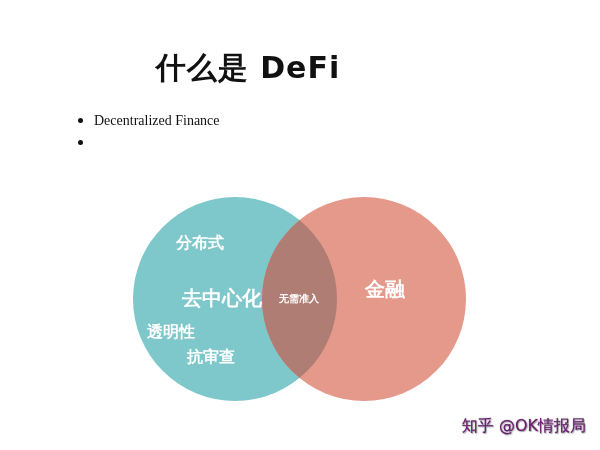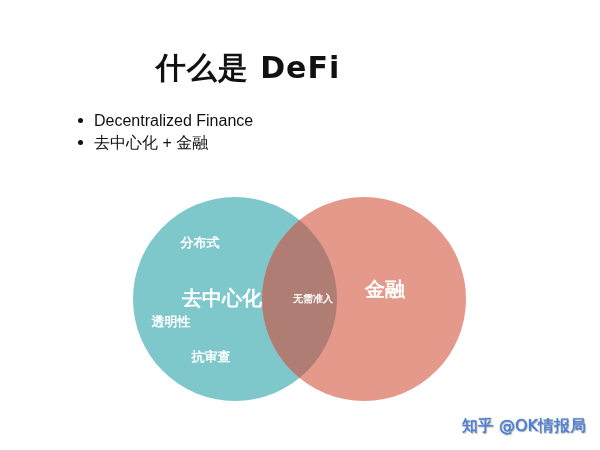--- a/index.html
+++ b/index.html
@@ -10,68 +10,67 @@
     }
     .title {
       position: absolute; left: 0; top: 48px; width: 496px;
       text-align: center; font-size: 30px; font-weight: bold; color: #111;
       letter-spacing: 1px;
     }
     .bullets {
       position: absolute; left: 78px; top: 110px; margin: 0; padding: 0; list-style: none;
     }
     .bullets li {
-      position: relative; padding-left: 16px; font-size: 16px; color: #111;
-      line-height: 22px; font-family: Liberation Sans, sans-serif;
+      position: relative; padding-left: 16px; font-size: 14px; color: #111;
+      line-height: 22px; font-family: Liberation Serif, serif;
     }
     .bullets li .dot {
       position: absolute; left: 0; top: 8px; width: 5px; height: 5px;
       background: #111; border-radius: 50%;
     }
     svg.venn { position: absolute; left: 0; top: 0; }
     .lbl {
       position: absolute; color: #ffffff; white-space: nowrap;
       transform: translate(-50%, -50%);
     }
-    .lbl.small { font-size: 13px; font-weight: bold; }
+    .lbl.small { font-size: 16px; font-weight: bold; }
     .lbl.mid { font-size: 20px; font-weight: bold; }
     .lbl.tiny { font-size: 10px; font-weight: bold; }
     .watermark {
       position: absolute; right: 14px; top: 416px; font-size: 16px;
-      color: #3b82f6; white-space: nowrap;
+      color: #701a75; white-space: nowrap;
       text-shadow: 0 0 1px #888, 0 0 1px #888, 1px 1px 1px #aaa;
     }
   </style>
 </head>
 <body>
 
 <div class="title">什么是 DeFi</div>
 
 <ul class="bullets">
   <li>
     <span class="dot"></span>
     <span>Decentralized Finance</span>
   </li>
   <li>
     <span class="dot"></span>
-    <span>去中心化 + 金融</span>
   </li>
 </ul>
 
 <svg class="venn" width="600" height="450">
   <defs>
     <clipPath id="clipLeft">
       <circle cx="235" cy="299" r="102"></circle>
     </clipPath>
   </defs>
   <circle cx="235" cy="299" r="102" fill="#7ec8cc"></circle>
   <circle cx="364" cy="299" r="102" fill="#e4998b"></circle>
   <circle cx="364" cy="299" r="102" fill="#b07d74" clip-path="url(#clipLeft)"></circle>
 </svg>
 
 <div class="lbl small" style="left:200px; top:243px;">分布式</div>
 <div class="lbl mid" style="left:222px; top:298px;">去中心化</div>
-<div class="lbl small" style="left:171px; top:322px;">透明性</div>
+<div class="lbl small" style="left:171px; top:332px;">透明性</div>
 <div class="lbl small" style="left:211px; top:357px;font-family:Liberation Serif, serif;">抗审查</div>
-<div class="lbl tiny" style="left:299px; top:299px;margin-left:14px;">无需准入</div>
+<div class="lbl tiny" style="left:299px; top:299px;">无需准入</div>
 <div class="lbl mid" style="left:385px; top:289px;">金融</div>
 
 <div class="watermark">知乎 @OK情报局</div>
 
 </body></html>

